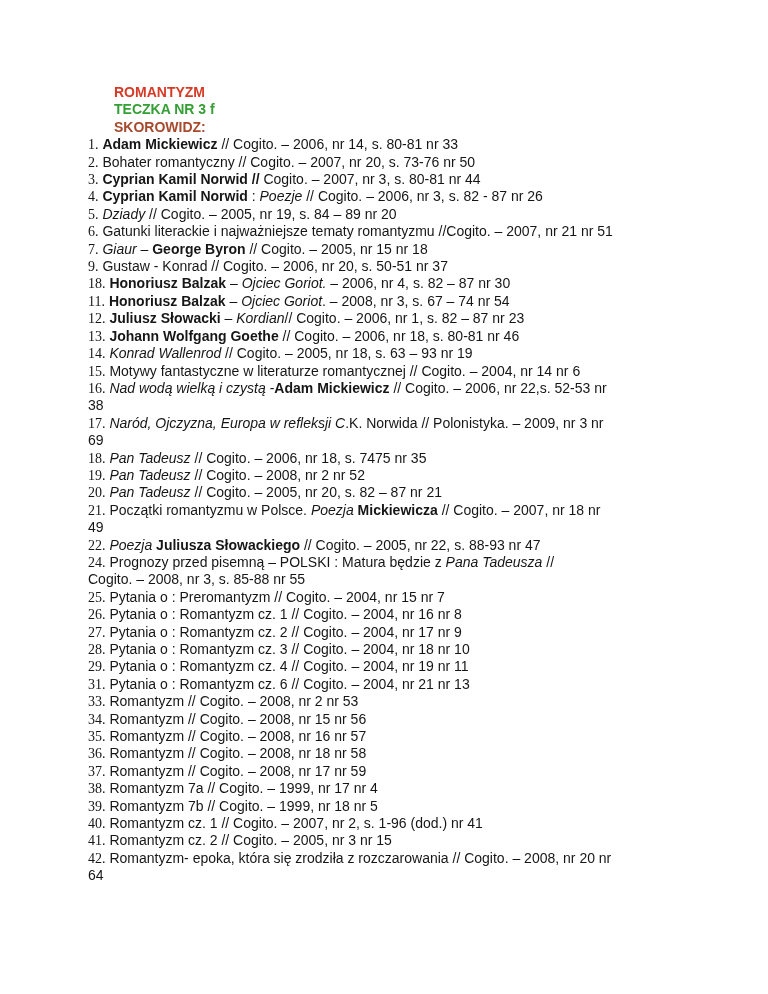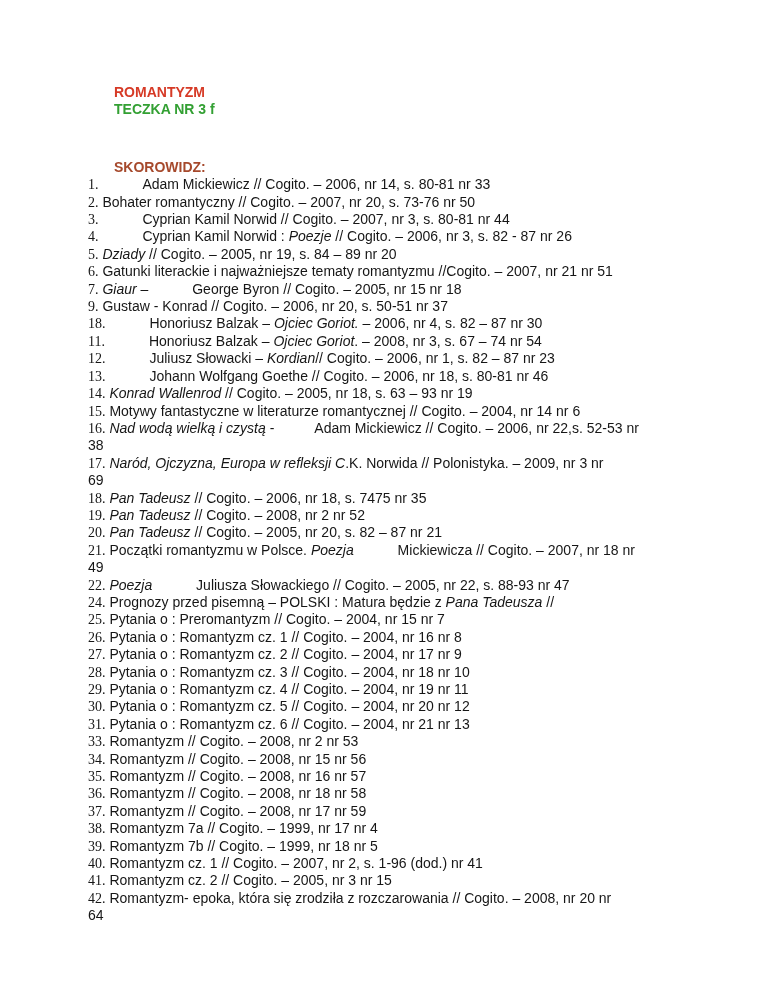--- a/index.html
+++ b/index.html
@@ -21,25 +21,25 @@
     font-size: 14px;
     line-height: 17.4px;
     white-space: nowrap;
   }
   .heading {
     font-weight: bold;
     padding-left: 26px;
   }
   .heading.title   { color: var(--title-color, #d63a26); }
   .heading.folder  { color: var(--folder-color, #33a033); }
-  .heading.index   { color: var(--index-color, #a6492c); margin-top: 40px; }
+  .heading.index   { color: var(--index-color, #a6492c); }
   .num {
     font-family: "Liberation Serif", serif;
   }
-  .b { font-weight: normal; margin-left: 40px; }
+  .b { font-weight: bold; }
   .i { font-style: italic; }
 </style>
 </head>
 <body style="color: rgb(22, 22, 22); background: rgb(255, 255, 255);">
 
 <div class="page">
   <div class="line heading title">ROMANTYZM</div>
   <div class="line heading folder">TECZKA NR 3 f</div>
   <div class="line heading index">SKOROWIDZ:</div>
 
@@ -58,27 +58,26 @@
       <div class="line"><span class="num">13.</span> <span class="b">Johann Wolfgang Goethe</span><span> // Cogito. – 2006, nr 18, s. 80-81 nr 46</span></div>
       <div class="line"><span class="num">14.</span> <span class="i">Konrad Wallenrod</span><span> // Cogito. – 2005, nr 18, s. 63 – 93 nr 19</span></div>
       <div class="line"><span class="num">15.</span> <span>Motywy fantastyczne w literaturze romantycznej // Cogito. – 2004, nr 14 nr 6</span></div>
       <div class="line"><span class="num">16.</span> <span class="i">Nad wodą wielką i czystą</span><span> -</span><span class="b">Adam Mickiewicz</span><span> // Cogito. – 2006, nr 22,s. 52-53 nr</span><br><span>38</span></div>
       <div class="line"><span class="num">17.</span> <span class="i">Naród, Ojczyzna, Europa w refleksji C</span><span>.K. Norwida // Polonistyka. – 2009, nr 3 nr</span><br><span>69</span></div>
       <div class="line"><span class="num">18.</span> <span class="i">Pan Tadeusz</span><span> // Cogito. – 2006, nr 18, s. 7475 nr 35</span></div>
       <div class="line"><span class="num">19.</span> <span class="i">Pan Tadeusz</span><span> // Cogito. – 2008, nr 2 nr 52</span></div>
       <div class="line"><span class="num">20.</span> <span class="i">Pan Tadeusz</span><span> // Cogito. – 2005, nr 20, s. 82 – 87 nr 21</span></div>
       <div class="line"><span class="num">21.</span> <span>Początki romantyzmu w Polsce. </span><span class="i">Poezja</span><span> </span><span class="b">Mickiewicza</span><span> // Cogito. – 2007, nr 18 nr</span><br><span>49</span></div>
       <div class="line"><span class="num">22.</span> <span class="i">Poezja</span><span> </span><span class="b">Juliusza Słowackiego</span><span> // Cogito. – 2005, nr 22, s. 88-93 nr 47</span></div>
-      <div class="line"><span class="num">24.</span> <span>Prognozy przed pisemną – POLSKI : Matura będzie z </span><span class="i">Pana Tadeusza</span><span> //</span><br></div>
+      <div class="line"><span class="num">24.</span> <span>Prognozy przed pisemną – POLSKI : Matura będzie z </span><span class="i">Pana Tadeusza</span><span> //</span><br><span>Cogito. – 2008, nr 3, s. 85-88 nr 55</span></div>
       <div class="line"><span class="num">25.</span> <span>Pytania o : Preromantyzm // Cogito. – 2004, nr 15 nr 7</span></div>
       <div class="line"><span class="num">26.</span> <span>Pytania o : Romantyzm cz. 1 // Cogito. – 2004, nr 16 nr 8</span></div>
       <div class="line"><span class="num">27.</span> <span>Pytania o : Romantyzm cz. 2 // Cogito. – 2004, nr 17 nr 9</span></div>
       <div class="line"><span class="num">28.</span> <span>Pytania o : Romantyzm cz. 3 // Cogito. – 2004, nr 18 nr 10</span></div>
       <div class="line"><span class="num">29.</span> <span>Pytania o : Romantyzm cz. 4 // Cogito. – 2004, nr 19 nr 11</span></div>
-      <div class="line"><span class="num">30.</span> <span>Pytania o : Romantyzm cz. 5 // Cogito. – 2004, nr 20 nr 12</span></div>
       <div class="line"><span class="num">31.</span> <span>Pytania o : Romantyzm cz. 6 // Cogito. – 2004, nr 21 nr 13</span></div>
       <div class="line"><span class="num">33.</span> <span>Romantyzm // Cogito. – 2008, nr 2 nr 53</span></div>
       <div class="line"><span class="num">34.</span> <span>Romantyzm // Cogito. – 2008, nr 15 nr 56</span></div>
       <div class="line"><span class="num">35.</span> <span>Romantyzm // Cogito. – 2008, nr 16 nr 57</span></div>
       <div class="line"><span class="num">36.</span> <span>Romantyzm // Cogito. – 2008, nr 18 nr 58</span></div>
       <div class="line"><span class="num">37.</span> <span>Romantyzm // Cogito. – 2008, nr 17 nr 59</span></div>
       <div class="line"><span class="num">38.</span> <span>Romantyzm 7a // Cogito. – 1999, nr 17 nr 4</span></div>
       <div class="line"><span class="num">39.</span> <span>Romantyzm 7b // Cogito. – 1999, nr 18 nr 5</span></div>
       <div class="line"><span class="num">40.</span> <span>Romantyzm cz. 1 // Cogito. – 2007, nr 2, s. 1-96 (dod.) nr 41</span></div>
       <div class="line"><span class="num">41.</span> <span>Romantyzm cz. 2 // Cogito. – 2005, nr 3 nr 15</span></div>

